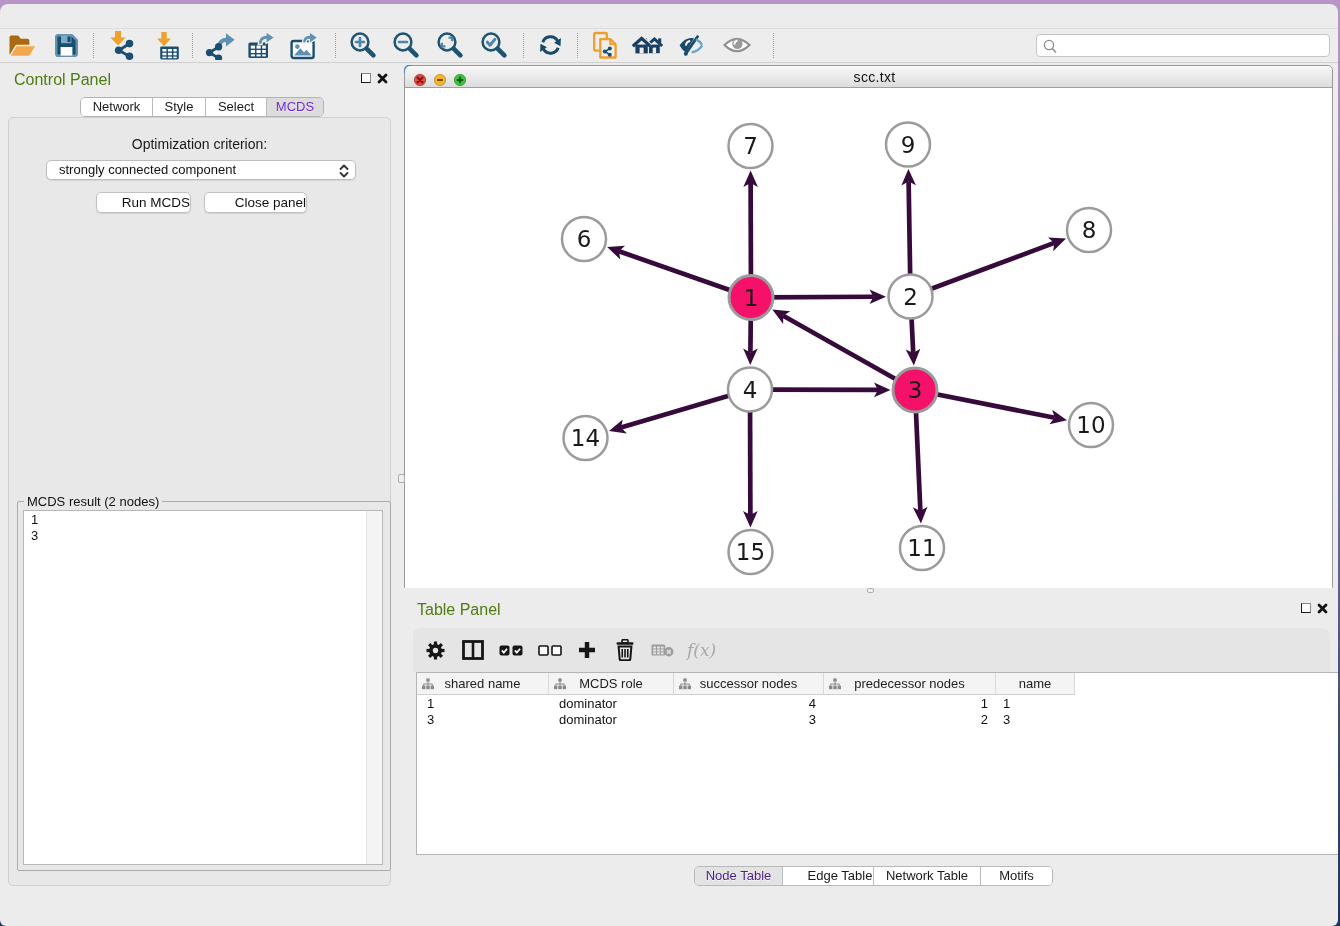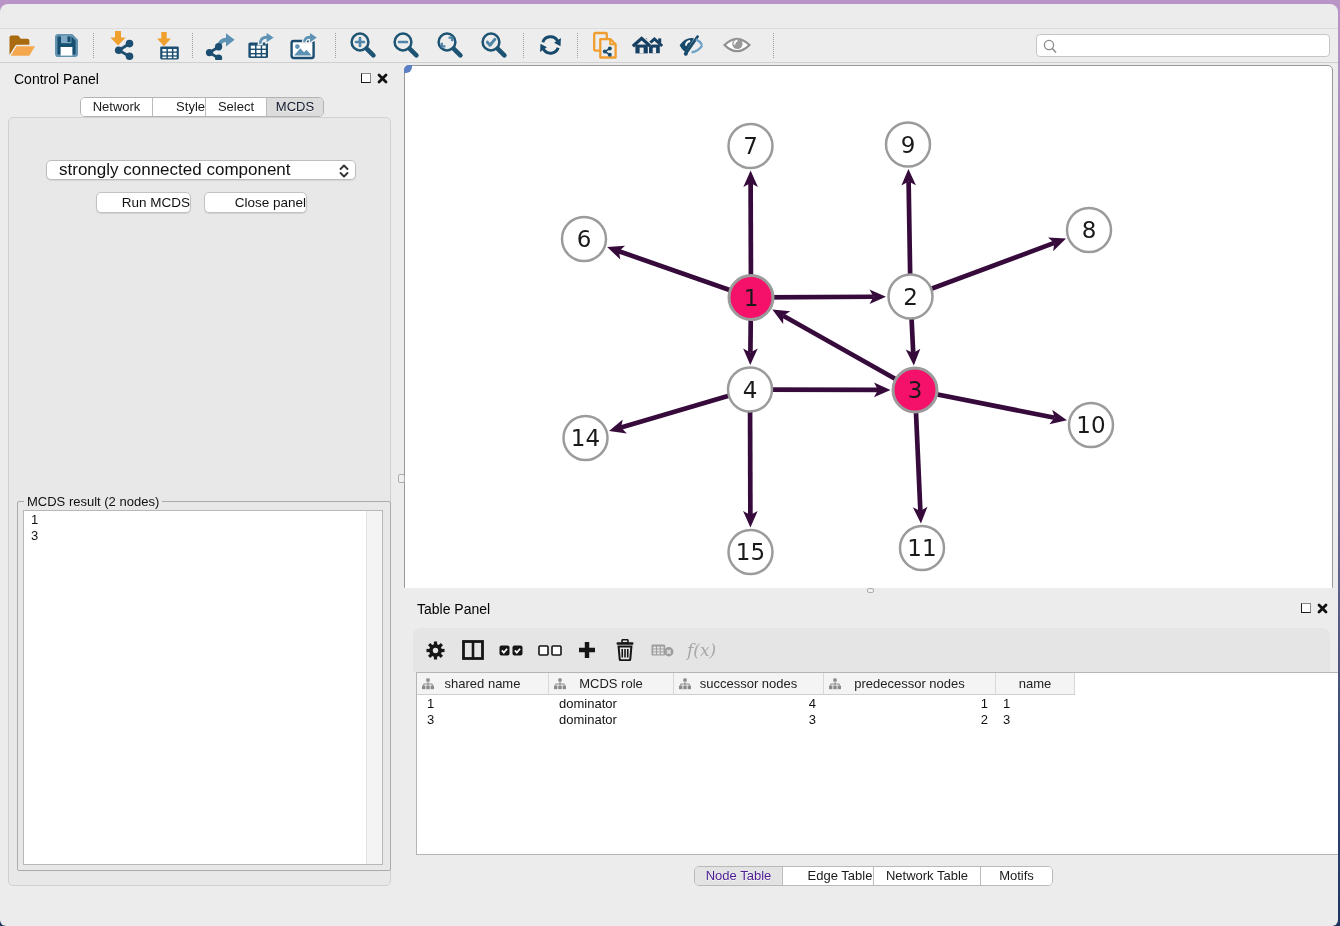--- a/index.html
+++ b/index.html
@@ -21,34 +21,34 @@
 .win-title { position:absolute; width:100%; text-align:center; line-height:23px; font-size:13.5px; color:#9b9b9b; }
 
 .toolbar { position:absolute; left:0; top:24px; width:100%; height:35px; background:#ededed; border-top:1px solid #dcdcdc; border-bottom:1px solid #cfcfcf; }
 .tb { position:absolute; top:0; width:36px; height:32px; display:flex; align-items:center; justify-content:center; cursor:default; }
 .tsep { position:absolute; top:4px; height:25px; width:0; border-left:1px dotted #9f9f9f; }
 .searchbox { position:absolute; left:1036px; top:5px; width:294px; height:23px; background:#fff; border:1px solid #c6c6c6; border-radius:4px; }
 .searchbox svg { position:absolute; left:6px; top:4px; }
 .searchbox input { position:absolute; left:24px; top:1px; width:260px; height:19px; border:none; outline:none; font-size:12px; background:transparent; }
 
 .cp { position:absolute; left:6px; top:62px; width:388px; height:823px; }
-.panel-title { font-size:14px; color:#000000; }
+.panel-title { font-size:16px; color:#4d7c0f; }
 .cp .panel-title { position:absolute; left:8px; top:5px; }
 .float-btn { position:absolute; width:10px; height:10px; border:1.5px solid #1c1c1c; border-top-color:#8a8a8a; border-right-color:#8a8a8a; background:#fff; }
 .close-btn { position:absolute; width:11px; height:11px; }
 .cp .float-btn { left:355px; top:7px; }
 .cp .close-btn { left:371px; top:7px; }
 .cp-tabs { position:absolute; left:74px; top:31px; height:20px; display:flex; border:1px solid #b3b3b3; border-radius:5px; overflow:hidden; background:#fff; }
 .cp-tab { height:100%; line-height:18px; text-align:center; font-size:13px; color:#1a1a1a; background:#fff; border-right:1px solid #bcbcbc; }
 .cp-tab:last-child { border-right:none; }
-.cp-tab.sel { background:#dcdcdc; color:#0f172a; text-shadow:0 1px 0 #f4f4f4; }
+.cp-tab.sel { background:#dcdcdc; color:#6d28d9; text-shadow:0 1px 0 #f4f4f4; }
 .cp-body { position:absolute; left:2px; top:51px; width:383px; height:769px; background:#e8e8e8; border:1px solid #d0d0d0; border-radius:5px; }
 .opt-label { position:absolute; left:0; top:18px; width:100%; text-align:center; font-size:14px; color:#1a1a1a; }
 .dropdown { position:absolute; left:37px; top:42px; width:310px; height:20px; background:#fff; border:1px solid #bdbdbd; border-radius:5px; box-shadow:0 1px 1px rgba(0,0,0,.08); }
-.dropdown .dval { position:absolute; left:12px; top:0; line-height:18px; font-size:17px; color:#111; }
+.dropdown .dval { position:absolute; left:12px; top:0; line-height:18px; font-size:13px; color:#111; }
 .dropdown svg { position:absolute; right:6px; top:3px; }
 .cp-btn { position:absolute; top:74px; height:21px; background:#fff; border:1px solid #c2c2c2; border-radius:5px; box-shadow:0 1px 1px rgba(0,0,0,.1); font-size:13.5px; color:#111; text-align:right; font-family:"Liberation Sans",sans-serif; }
 .cp-btn.run { left:87px; width:95px; }
 .cp-btn.close { left:195px; width:103px; }
 .result-box { position:absolute; left:8px; top:383px; width:374px; height:370px; border:1px solid #ababab; border-radius:2px; }
 .result-box .legend { position:absolute; left:6px; top:-8px; background:#e8e8e8; padding:0 3px; font-size:13px; color:#111; }
 .result-inner { position:absolute; left:5px; top:8px; right:7px; bottom:5px; background:#fff; border:1px solid #b8b8b8; }
 .result-scroll { position:absolute; right:0; top:0; bottom:0; width:16px; background:#f4f4f4; border-left:1px solid #e2e2e2; }
 .result-text { position:absolute; left:7px; top:1px; font-size:13px; line-height:15.5px; color:#111; white-space:pre; }
 
@@ -319,25 +319,26 @@
   </div>
 
   <div class="cp">
     <div class="panel-title">Control Panel</div>
     <div class="float-btn"></div>
     <svg class="close-btn" style="left:371px;top:7px" viewBox="0 0 11 11">
         <path d="M2 2 L9 9 M9 2 L2 9" stroke="#111" stroke-width="2.8" stroke-linecap="round"></path>
       </svg>
     <div class="cp-tabs" id="cp-tabs">
         <div class="cp-tab" style="width: 72px;">Network</div>
-        <div class="cp-tab" style="width: 53px; text-align: right;">Style</div>
+        <div class="cp-tab" style="width: 53px;">Style</div>
         <div class="cp-tab" style="width: 61px;">Select</div>
         <div class="cp-tab sel" style="width: 56px;">MCDS</div>
       </div>
     <div class="cp-body">
+      <div class="opt-label">Optimization criterion:</div>
       <div class="dropdown">
         <span class="dval">strongly connected component</span>
         <svg width="10" height="14" viewBox="0 0 10 14">
           <path d="M1.5 5 L5 1.5 L8.5 5" fill="none" stroke="#333" stroke-width="1.9" stroke-linecap="round" stroke-linejoin="round"></path>
           <path d="M1.5 9 L5 12.5 L8.5 9" fill="none" stroke="#333" stroke-width="1.9" stroke-linecap="round" stroke-linejoin="round"></path>
         </svg>
       </div>
       <button class="cp-btn run">Run MCDS</button>
       <button class="cp-btn close">Close panel</button>
       <div class="result-box">
@@ -345,20 +346,37 @@
         <div class="result-inner">
           <div class="result-text" id="result-text">1
 3</div>
           <div class="result-scroll"></div>
         </div>
       </div>
     </div>
   </div>
 
   <div class="nw">
+    <div class="nw-titlebar">
+      <div id="nw-lights">
+          <div class="nwl" style="left: 9px;"><svg width="12" height="12" viewBox="0 0 11.5 11.5">
+              <circle cx="5.75" cy="5.75" r="5.4" fill="#e24b41" stroke="#b8382f" stroke-width="0.8"></circle>
+              <path d="M3.4 3.4 L8.1 8.1 M8.1 3.4 L3.4 8.1" stroke="#801511" stroke-width="1.9" stroke-linecap="round"></path>
+            </svg></div>
+          <div class="nwl" style="left: 29px;"><svg width="12" height="12" viewBox="0 0 11.5 11.5">
+              <circle cx="5.75" cy="5.75" r="5.4" fill="#f5b42e" stroke="#cf9022" stroke-width="0.8"></circle>
+              <line x1="2.9" y1="5.75" x2="8.6" y2="5.75" stroke="#7a5208" stroke-width="2"></line>
+            </svg></div>
+          <div class="nwl" style="left: 49px;"><svg width="12" height="12" viewBox="0 0 11.5 11.5">
+              <circle cx="5.75" cy="5.75" r="5.4" fill="#3ec23e" stroke="#2f9e2f" stroke-width="0.8"></circle>
+              <path d="M5.75 2.7 V8.8 M2.7 5.75 H8.8" stroke="#0f5c0f" stroke-width="2"></path>
+            </svg></div>
+        </div>
+      <div class="nw-title">scc.txt</div>
+    </div>
     <div class="nw-canvas">
       <svg id="graph" width="928" height="500" viewBox="405 88 928 500">
           <line x1="751" y1="297.5" x2="750.6221115461926" y2="182.99979849634707" stroke="#360b3c" stroke-width="4.7"></line>
           <polygon points="750.5808576454518,170.4998665719055 757.9352730383035,186.9756844341358 750.6221115461926,182.99979849634707 743.3353525505557,187.02386899020095" fill="#360b3c"></polygon>
           <line x1="751" y1="297.5" x2="618.9194980514532" y2="251.23227925754497" stroke="#360b3c" stroke-width="4.7"></line>
           <polygon points="607.1223703313676,247.09975248134734 625.10797455918,245.66516523739827 618.9194980514532,251.23227925754497 620.2811832845811,259.44421041445815" fill="#360b3c"></polygon>
           <line x1="751" y1="297.5" x2="873.500727172674" y2="296.73197036255374" stroke="#360b3c" stroke-width="4.7"></line>
           <polygon points="886.0004815062301,296.6536019968261 869.546572911521,304.0569047703833 873.500727172674,296.73197036255374 869.4550386603512,289.4571917087899" fill="#360b3c"></polygon>
           <line x1="751" y1="297.5" x2="750.4021501572377" y2="352.5021855341287" stroke="#360b3c" stroke-width="4.7"></line>
           <polygon points="750.2662886176304,365.0014471780041 743.1460570498888,348.4230786689579 750.4021501572377,352.5021855341287 757.7451946499353,348.58176494721926" fill="#360b3c"></polygon>

